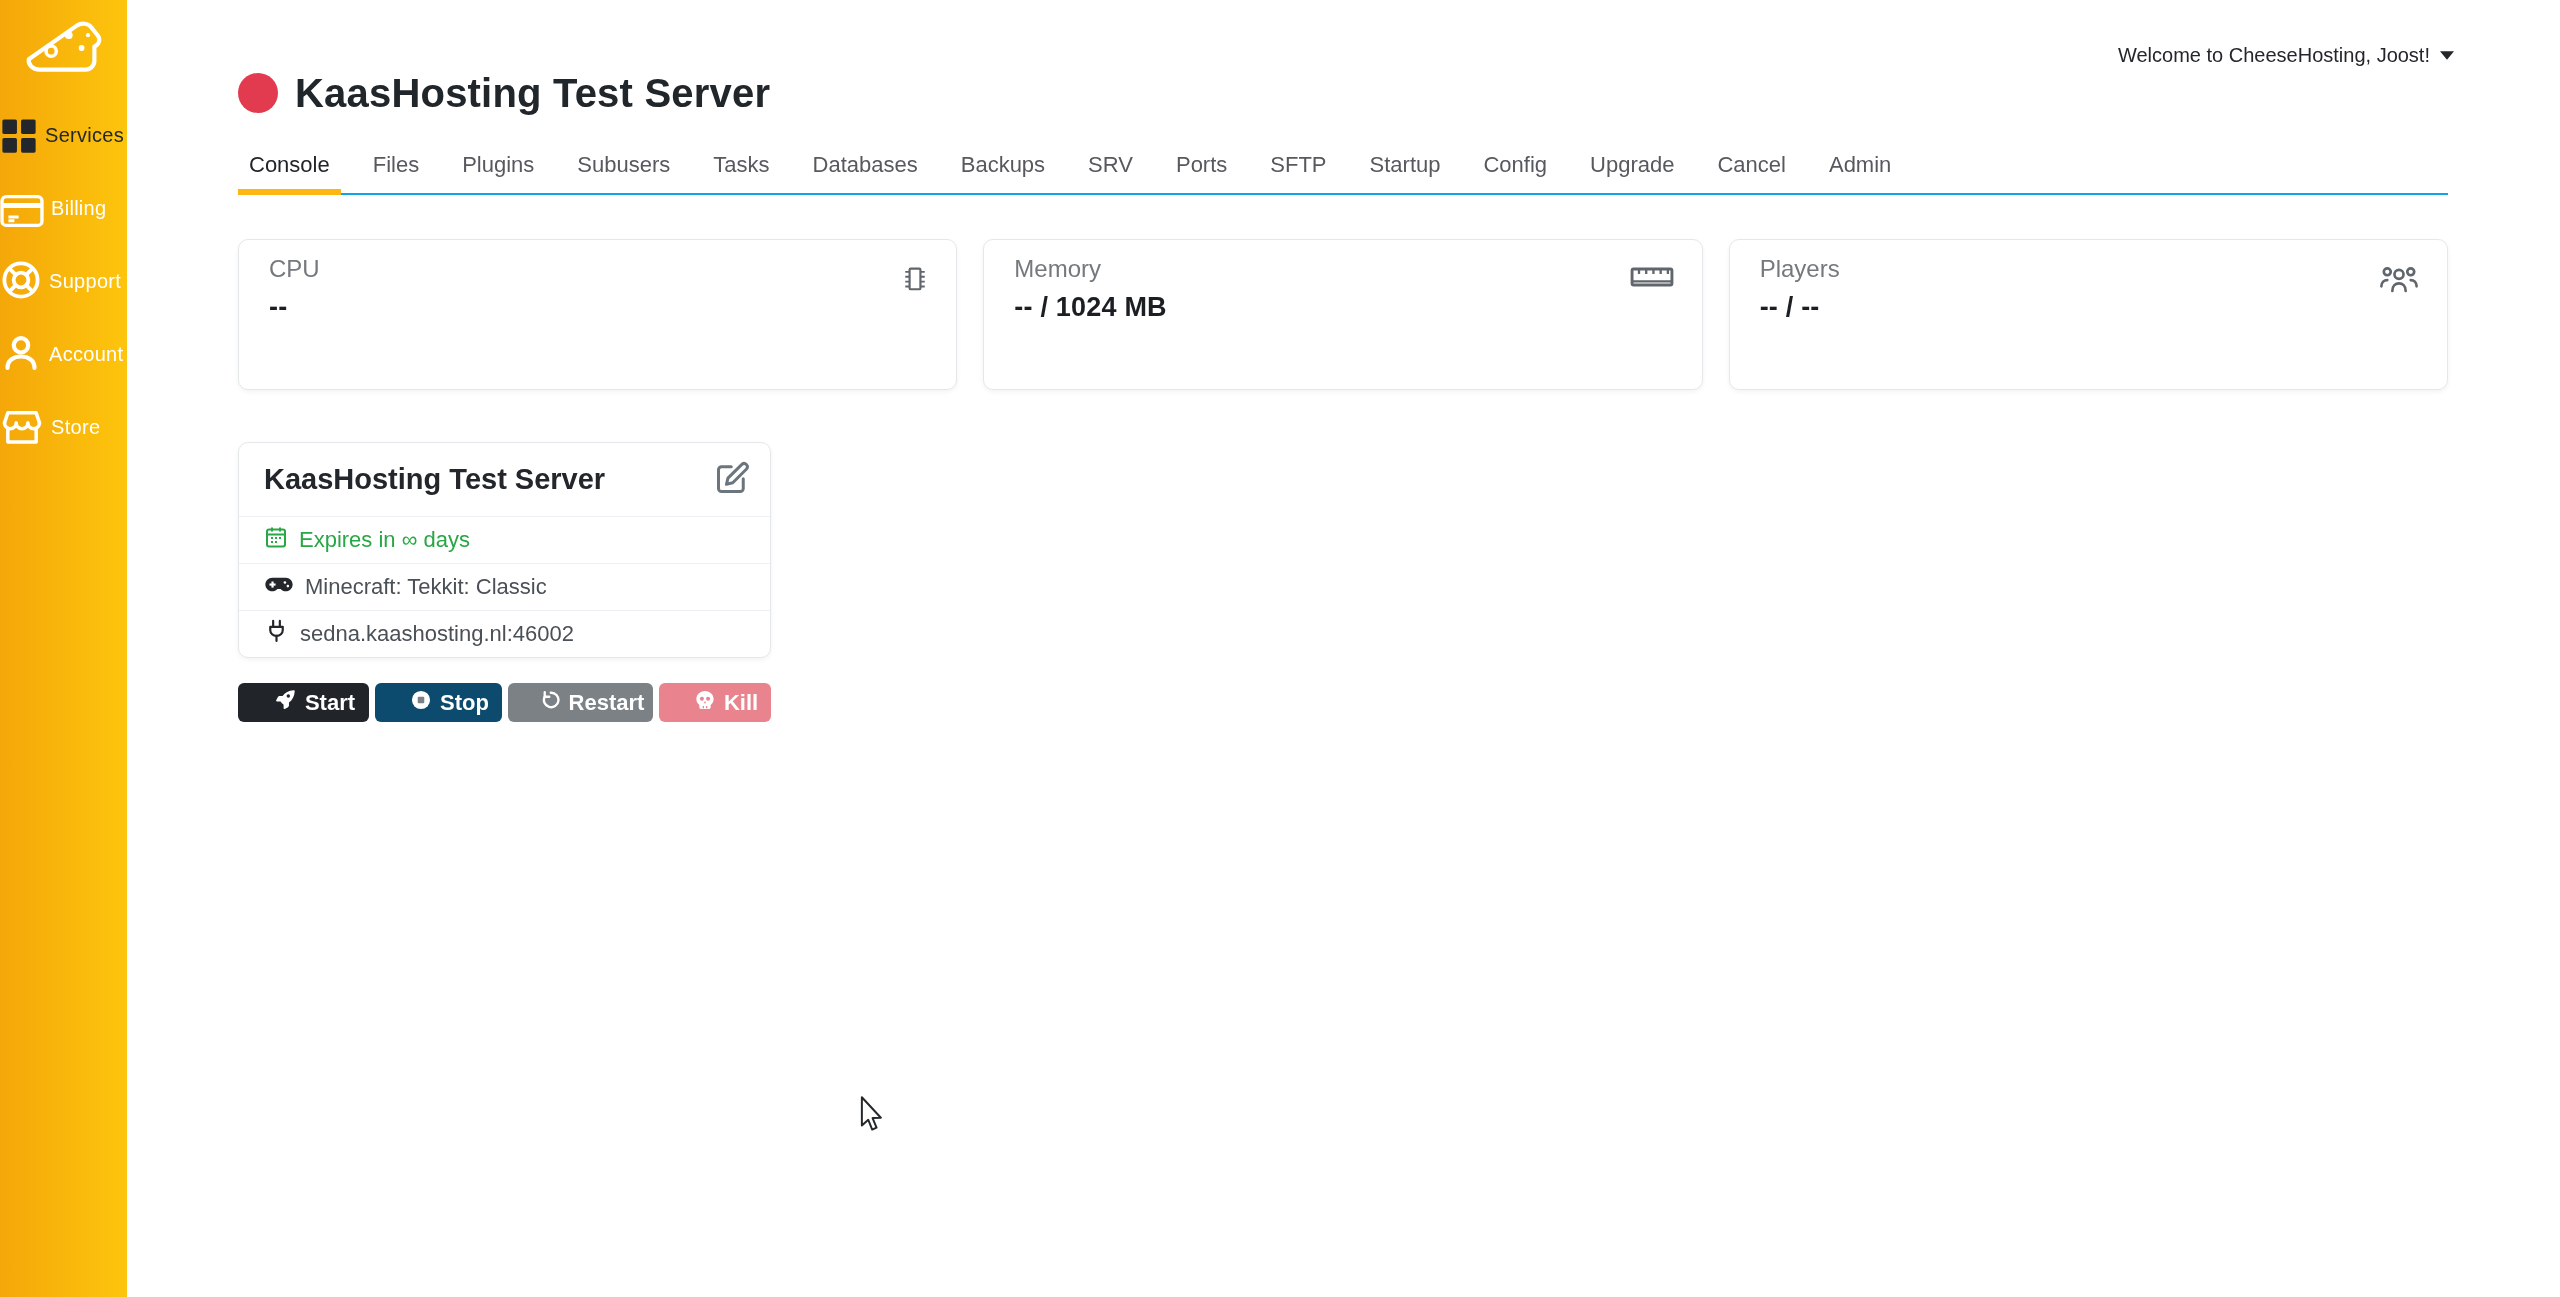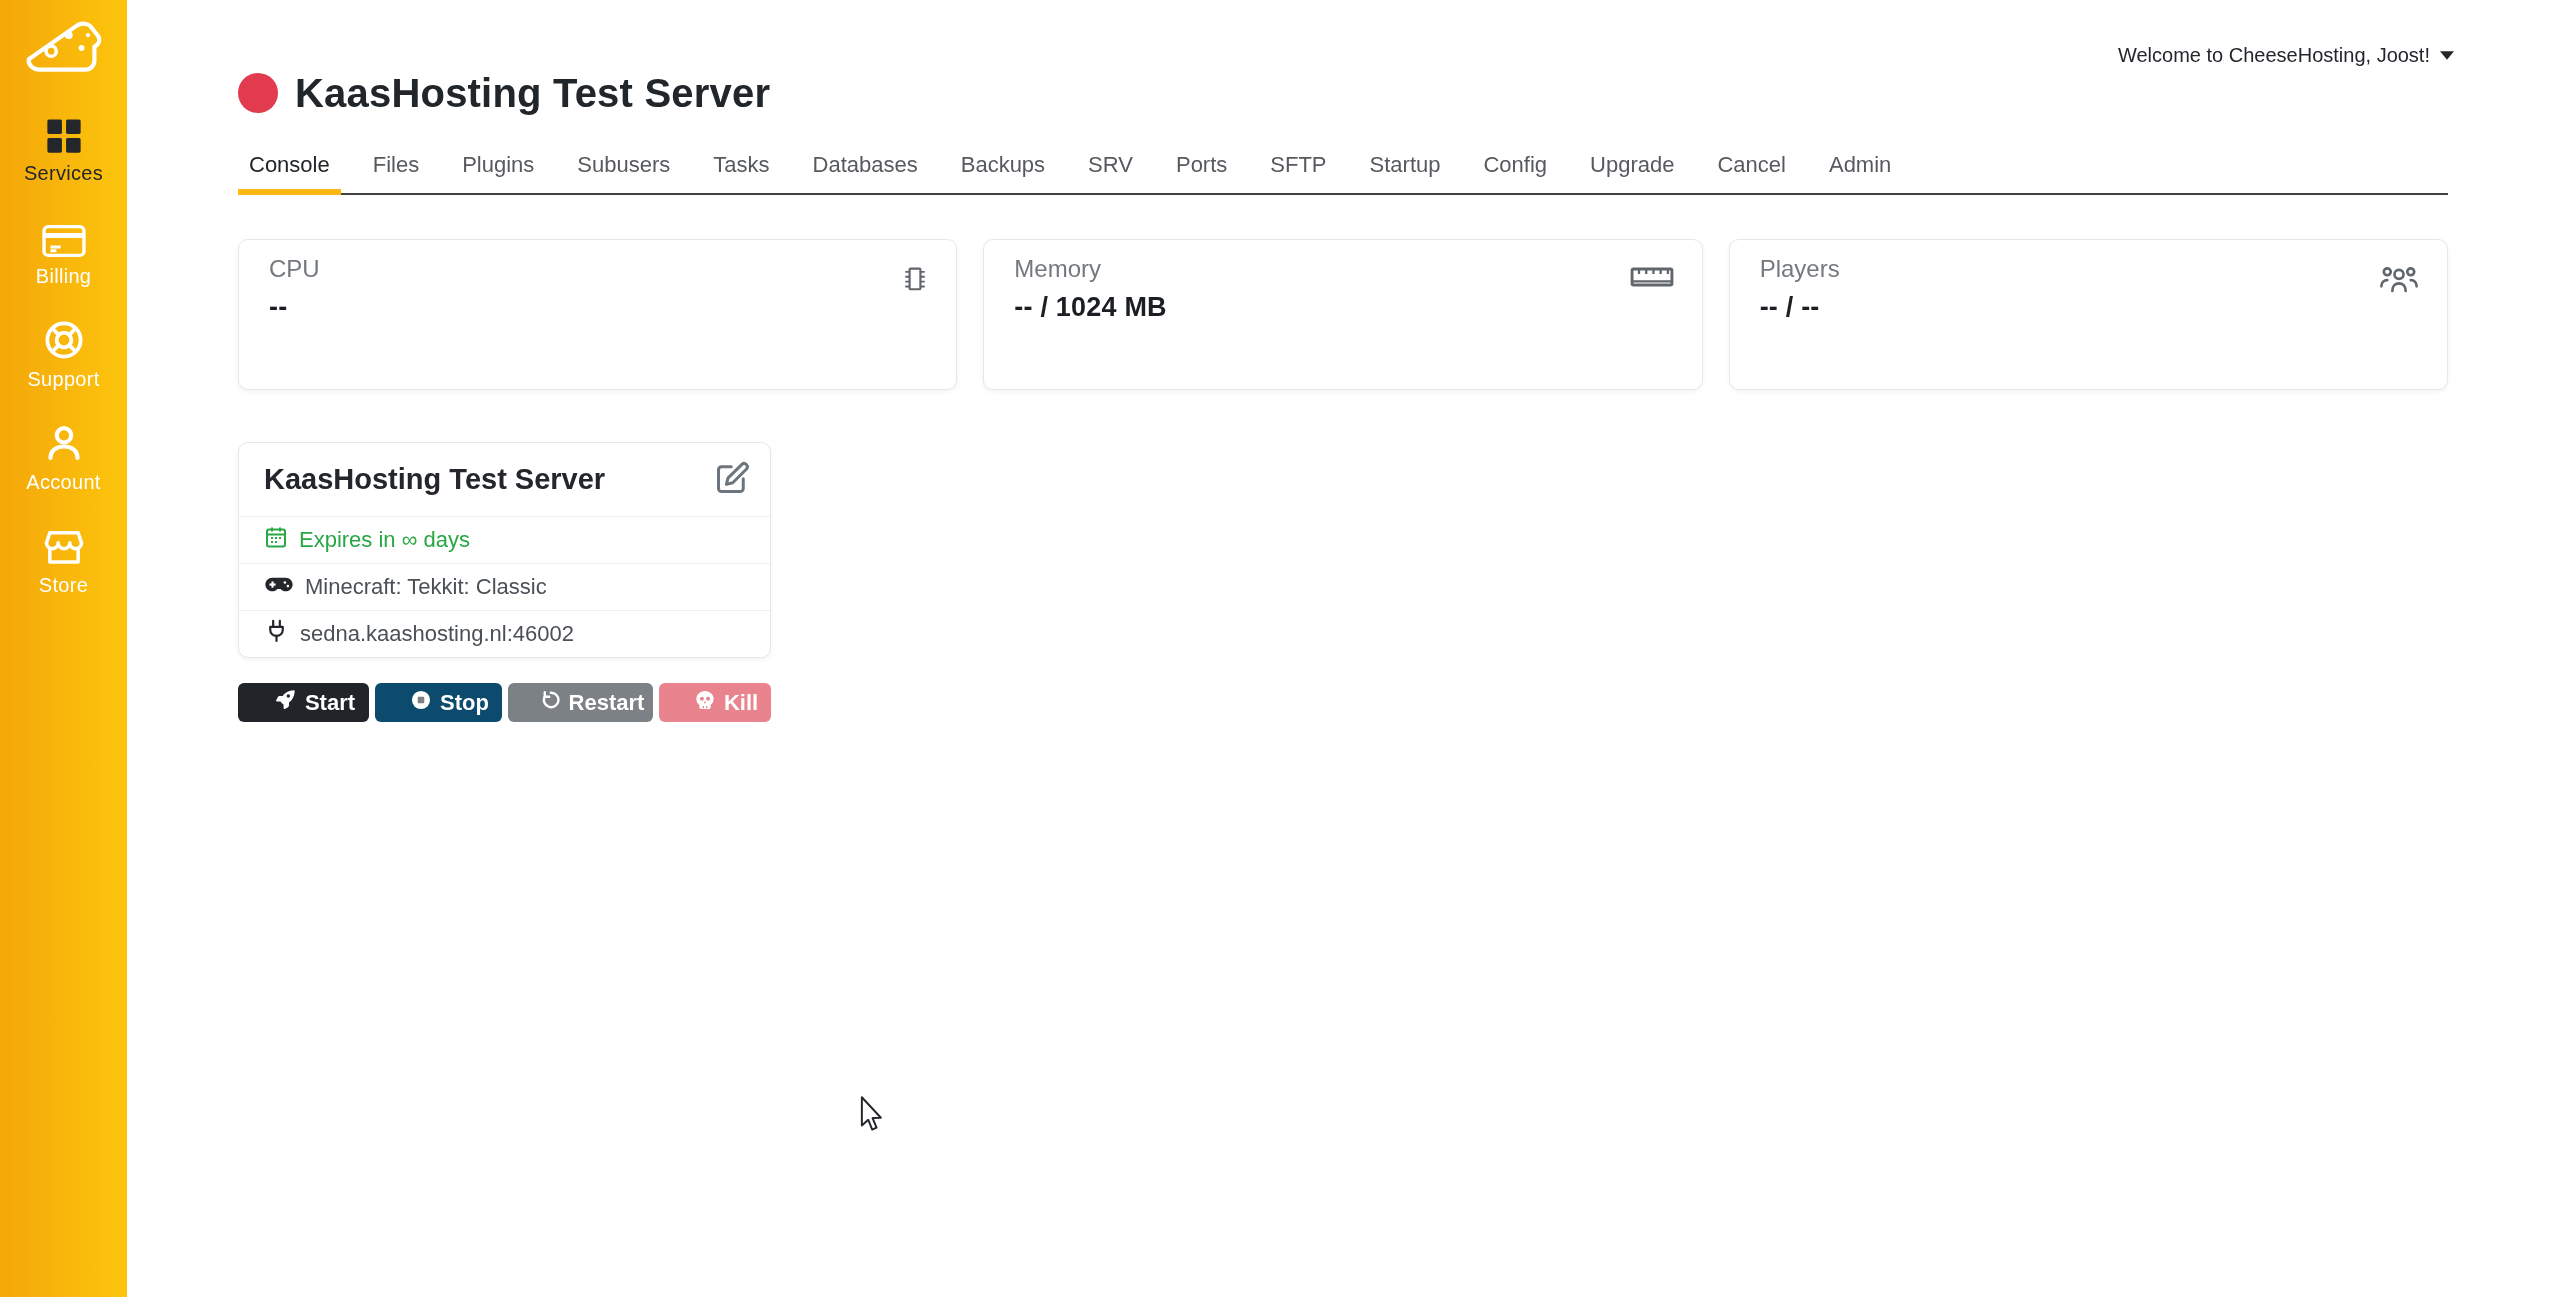--- a/index.html
+++ b/index.html
@@ -6,37 +6,37 @@
   html,body { margin:0; padding:0; width:2560px; height:1297px; background:#fff;
     font-family:"Liberation Sans", sans-serif; overflow:hidden; }
   .app { position:relative; width:2560px; height:1297px; }
 
   
   .sidebar { position:absolute; left:0; top:0; width:127px; height:1297px;
     background:linear-gradient(90deg,#F4A709 0%, #FDC50D 100%);
     display:flex; flex-direction:column; align-items:center; }
   .logo { margin-top:15px; height:66px; display:flex; align-items:center; }
   .nav { display:flex; flex-direction:column; align-items:center; width:100%; margin-top:20px; }
-  .nav-item { display:flex; flex-direction:column; align-items:center; gap:7px;
+  .nav-item { display:flex; flex-direction:row; align-items:center; gap:7px;
     margin-top:33px; color:#ffffff; cursor:pointer; width:100%; }
   .nav-item:first-child { margin-top:14px; }
   .nav-item .nav-ico { height:40px; display:flex; align-items:flex-end; justify-content:center; }
   .nav-item .nav-label { font-size:20px; font-weight:500; letter-spacing:.3px; }
   .nav-item.active { color:#23272B; }
 
   
   .main { position:absolute; left:127px; top:0; width:2433px; height:1297px;
     padding:68px 112px 0 111px; }
   .topbar { position:absolute; top:44px; right:106px; display:flex; align-items:center;
     gap:10px; font-size:20px; color:#23272C; cursor:pointer; }
   .title-row { display:flex; align-items:center; gap:17px; height:50px; }
   .status-dot { width:40px; height:40px; border-radius:50%; background:#E23B50; }
   .page-title { margin:0; font-size:40px; font-weight:600; color:#21262B; letter-spacing:.2px; }
 
-  .tabs { display:flex; margin-top:24px; border-bottom:2px solid #404040; }
+  .tabs { display:flex; margin-top:24px; border-bottom:2px solid #0ea5e9; }
   .tab { padding:10px 11px 15px 11px; margin-right:21px; font-size:22px; color:#56595E;
     cursor:pointer; position:relative; white-space:nowrap; }
   .tab.active { color:#212529; }
   .tab.active::after { content:""; position:absolute; left:0; right:0; bottom:-2px;
     height:6px; background:#FDB712; }
 
   .stats-row { display:flex; gap:26px; margin-top:44px; }
   .stat-card { flex:1; height:151px; background:#fff; border:1px solid #E5E8EA;
     border-radius:10px; box-shadow:0 2px 5px rgba(0,0,0,.05); padding:15px 30px;
     position:relative; }

